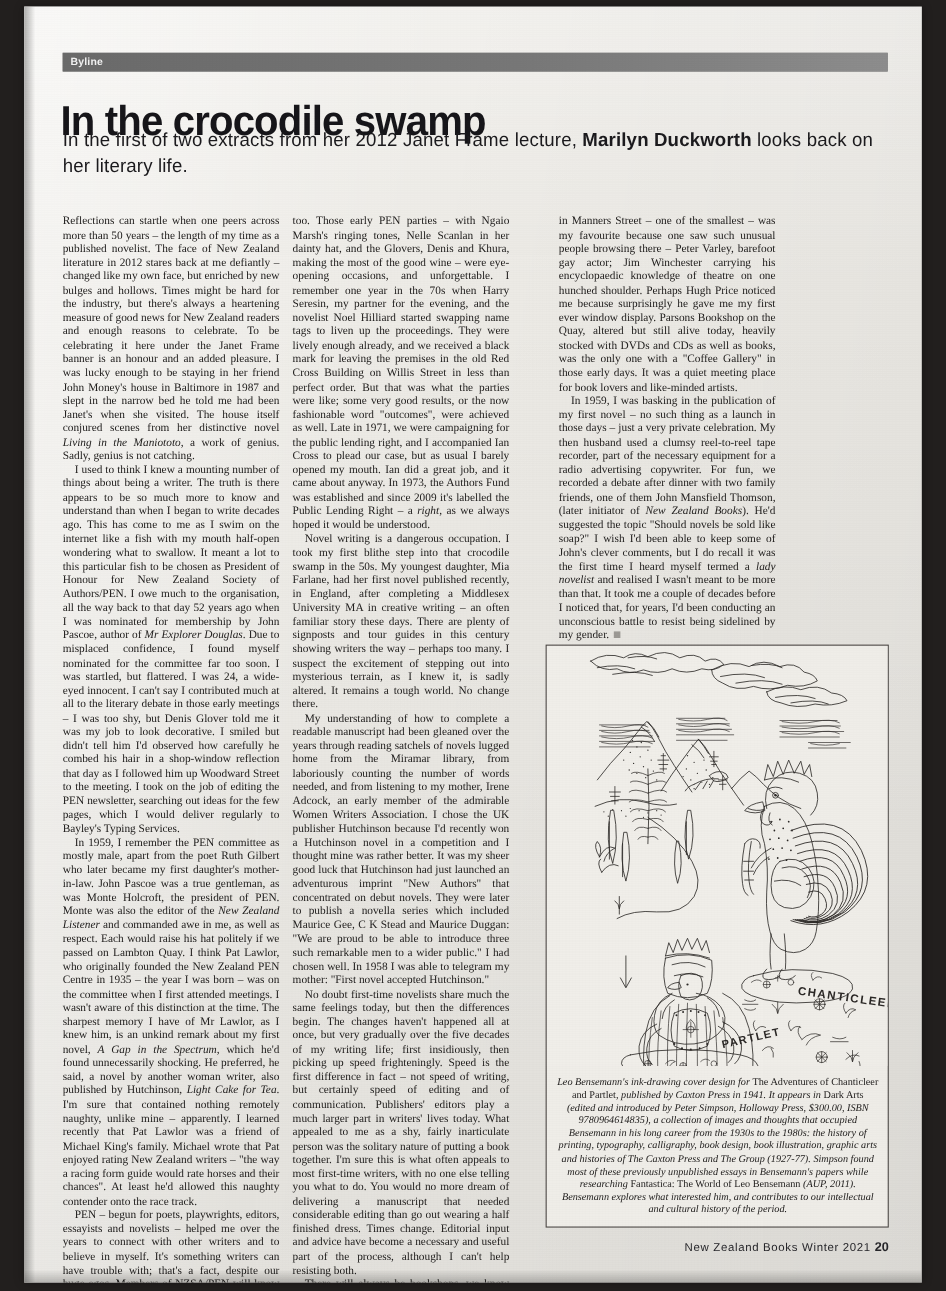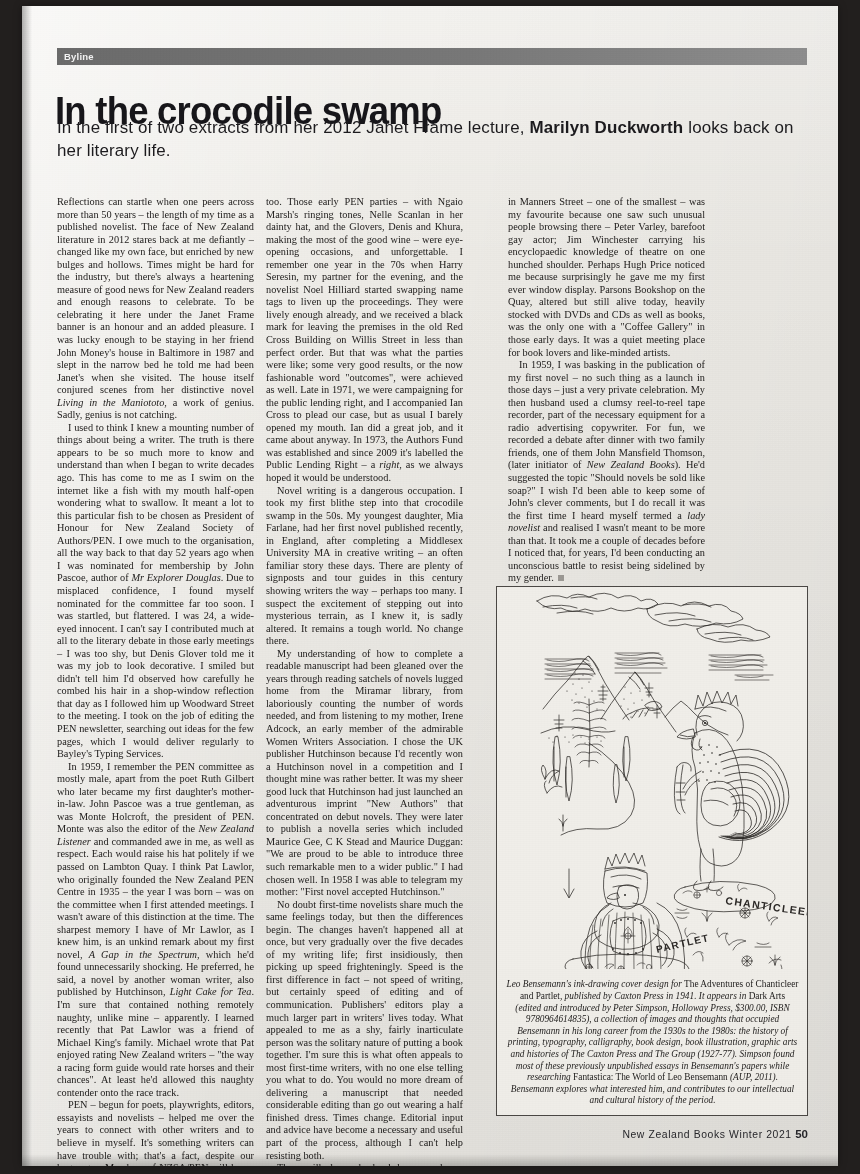--- a/index.html
+++ b/index.html
@@ -397,19 +397,19 @@
           <path d="M196 368 q5-6 10-2 M204 366 q3 4 2 8"></path>
         </g>
       </g>
     </svg>
     <div class="caption"><span>Leo Bensemann's ink-drawing cover design for </span><span class="rom">The Adventures of Chanticleer and Partlet</span><span>, published by Caxton Press in 1941. It appears in </span><span class="rom">Dark Arts</span><span> (edited and introduced by Peter Simpson, Holloway Press, $300.00, ISBN 9780964614835), a collection of images and thoughts that occupied Bensemann in his long career from the 1930s to the 1980s: the history of printing, typography, calligraphy, book design, book illustration, graphic arts and histories of The Caxton Press and The Group (1927-77). Simpson found most of these previously unpublished essays in Bensemann's papers while researching </span><span class="rom">Fantastica: The World of Leo Bensemann</span><span> (AUP, 2011). Bensemann explores what interested him, and contributes to our intellectual and cultural history of the period.</span></div>
   </div>
 
   <div class="footer">
     <span>New Zealand Books</span>
     <span>Winter 2021</span>
-    <b>50</b>
+    <b>20</b>
   </div>
 
   <div class="edge-l"></div>
   <div class="edge-b"></div>
   <div id="grain"></div>
 </div>
 
 </body></html>

